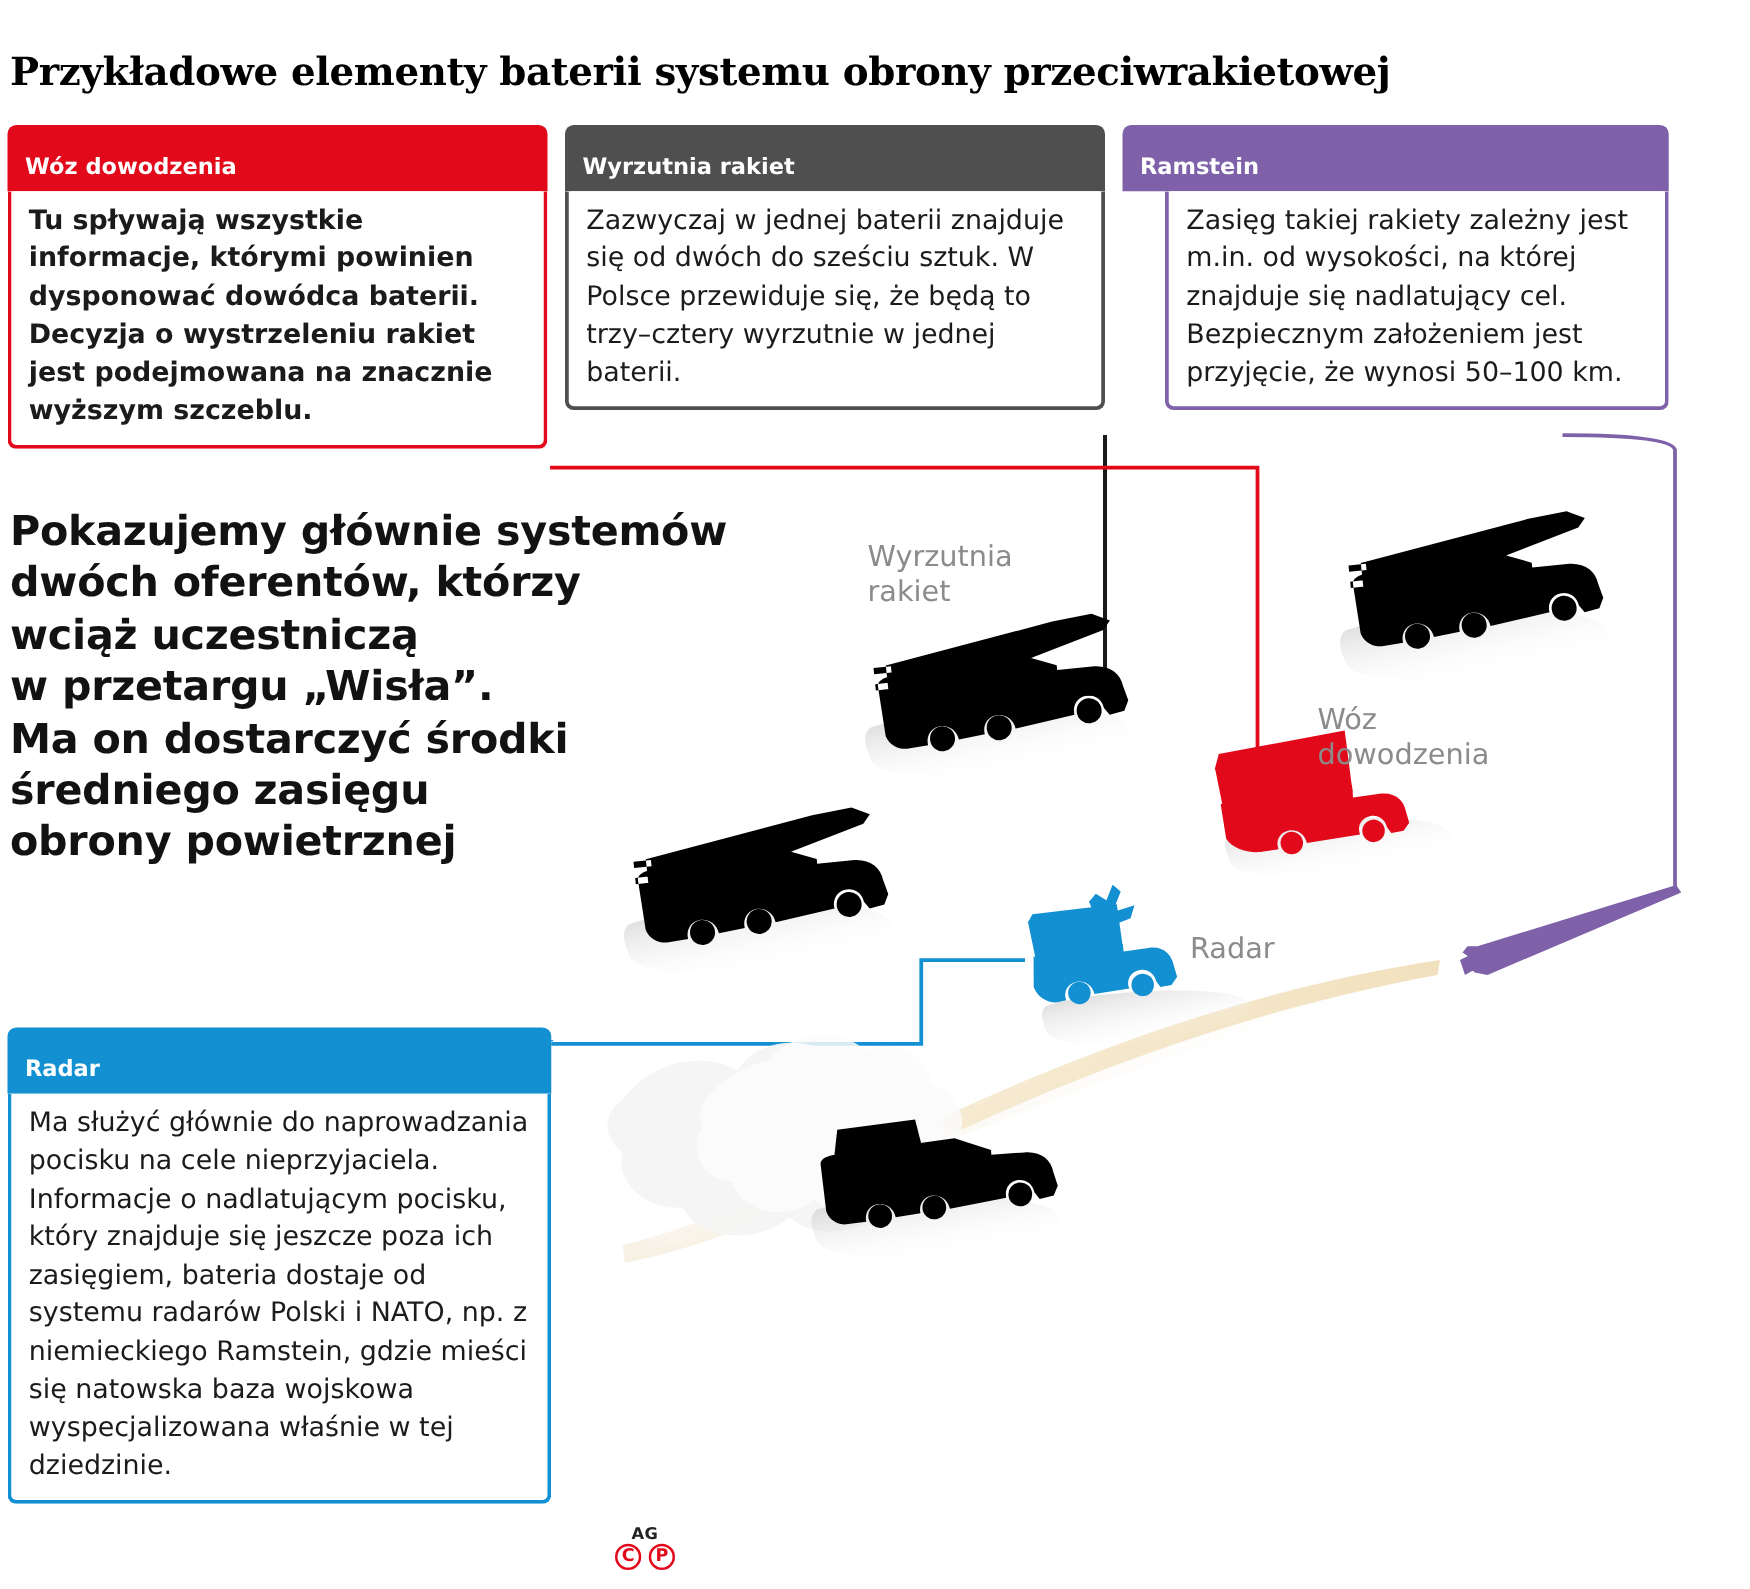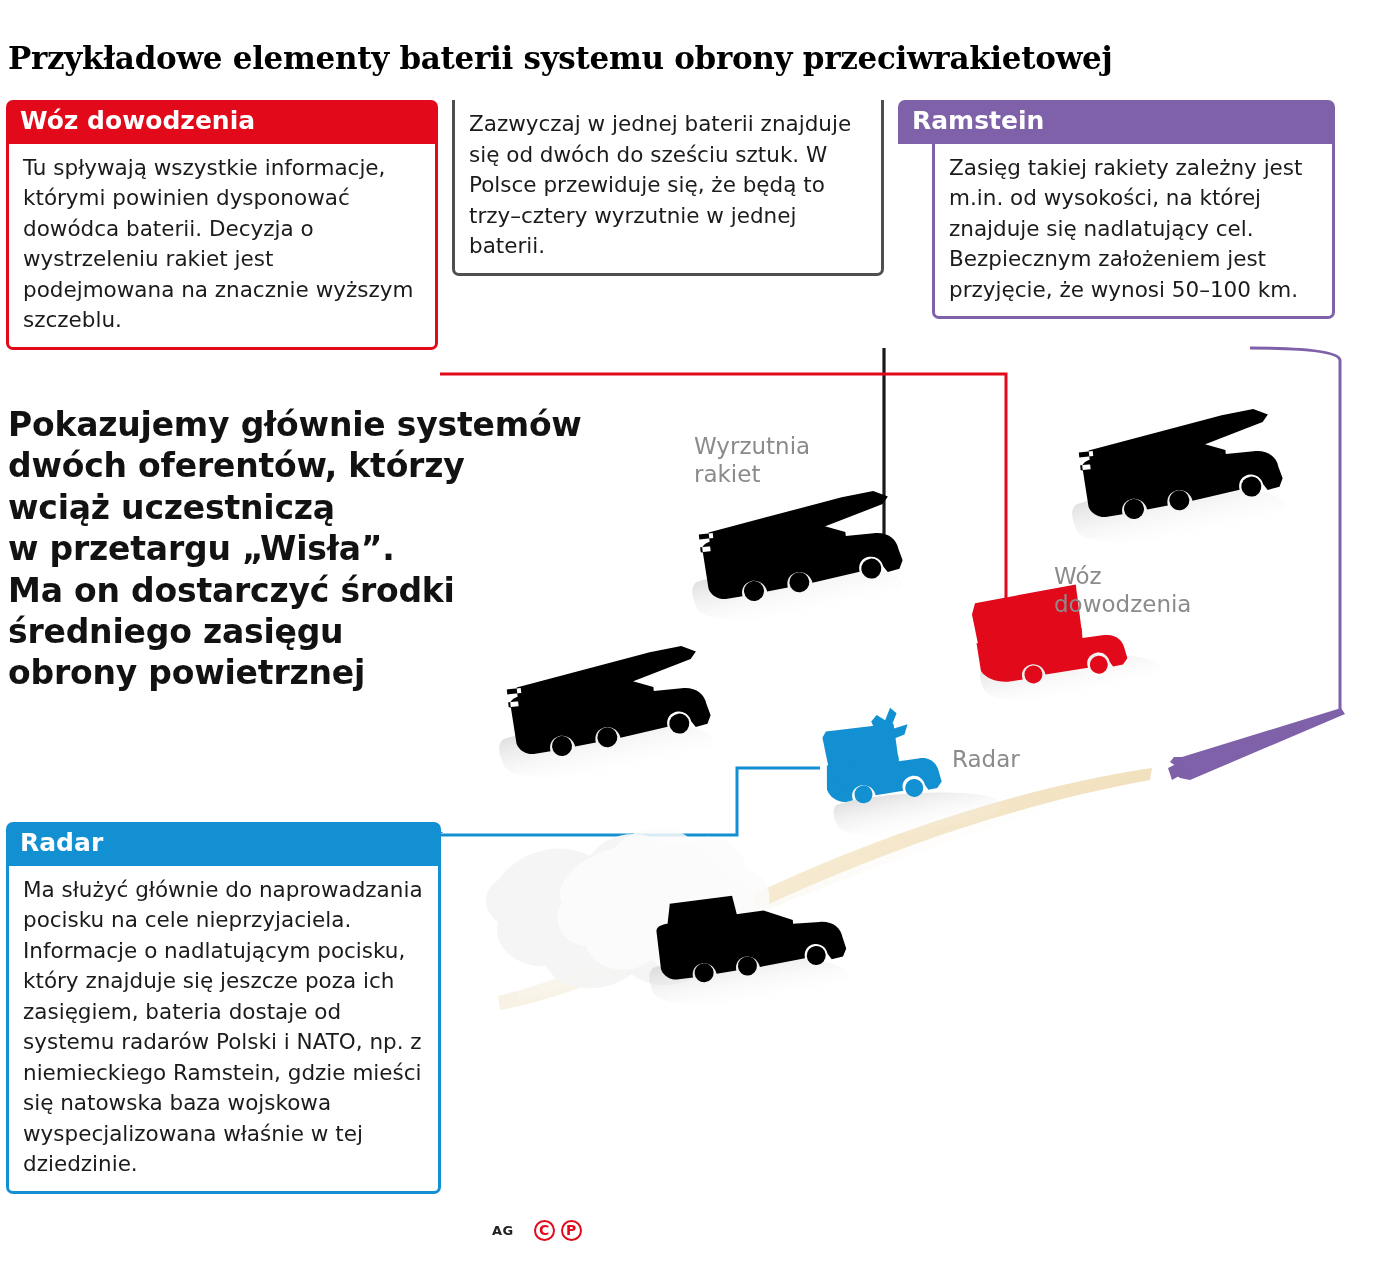--- a/index.html
+++ b/index.html
@@ -23,36 +23,36 @@
     color: #000;
     white-space: nowrap;
   }
 
   
   .card { position: absolute; }
   .card .head {
     font-family: "DejaVu Sans", "Liberation Sans", sans-serif;
     font-weight: bold;
     color: #ffffff;
-    font-size: 25px;
-    padding: 7px 14px 9px 14px;
+    font-size: 18px;
+    padding: 24px 14px 9px 14px;
     border-radius: 7px 7px 0 0;
     line-height: 1.1;
   }
   .card .body {
     background: #ffffff;
     font-size: 21.5px;
     line-height: 1.42;
     color: #1b1b1b;
     padding: 9px 13px 11px 14px;
     border-radius: 0 0 7px 7px;
   }
   .card.red   { border: 0; }
   .card.red   .head { background: #e2091a; }
-  .card.red   .body { border: 3px solid #e2091a; border-top: 0; }
+  .card.red   .body { border: 3px solid #e2091a; border-top: 0; font-weight: bold; }
 
   .card.gray  .head { background: #4f4f4f; }
   .card.gray  .body { border: 3px solid #4f4f4f; border-top: 0; }
 
   .card.purple .head { background: #7e61a8; }
   .card.purple .body { border: 3px solid #7e61a8; border-top: 0; margin-left: 34px; }
 
   .card.blue  .head { background: #1390d2; }
   .card.blue  .body { border: 3px solid #1390d2; border-top: 0; }
 
@@ -80,21 +80,21 @@
     color: #8b8b8b;
     font-size: 23px;
     line-height: 1.22;
     font-weight: normal;
   }
   #lbl-wyrzutnia { left: 694px; top: 432px; }
   #lbl-woz       { left: 1054px; top: 562px; }
   #lbl-radar     { left: 952px; top: 745px; }
 
   
-  .credits { position:absolute; left: 492px; top: 1220px; display:flex; align-items:center; gap: 20px; }
+  .credits { position:absolute; left: 492px; top: 1220px; display:flex; align-items:center; gap: 0; flex-direction: column; }
   .credits .ag { font-size: 13px; font-weight: bold; color:#222; letter-spacing:0.5px; }
   .cmark { width: 21px; height: 21px; border: 2.2px solid #e2091a; border-radius: 50%;
            color:#e2091a; font-size: 14px; font-weight: bold; line-height: 17px; text-align:center;
            font-family:"DejaVu Sans","Liberation Sans",sans-serif; }
   .cgroup { display:flex; gap: 6px; }
 
   svg.scene { position:absolute; left:0; top:0; width:1400px; height:1271px; pointer-events:none; }
 </style>
 </head>
 <body>
@@ -269,20 +269,21 @@
       <path d="M1168,768 L1180,762 L1186,772 L1172,780 Z" fill="#7e61a8"></path>
     </g>
   </svg>
 
   <div class="card red" id="card-woz">
     <div class="head">Wóz dowodzenia</div>
     <div class="body">Tu spływają wszystkie informacje, którymi powinien dysponować dowódca baterii. Decyzja o wystrzeleniu rakiet jest podejmowana na znacznie wyższym szczeblu.</div>
   </div>
 
   <div class="card gray" id="card-wyrz">
+    <div class="head">Wyrzutnia rakiet</div>
     <div class="body">Zazwyczaj w jednej baterii znajduje się od dwóch do sześciu sztuk. W Polsce przewi­duje się, że będą to trzy–cztery wyrzutnie w jednej baterii.</div>
   </div>
 
   <div class="card purple" id="card-rakieta">
     <div class="head">Ramstein</div>
     <div class="body">Zasięg takiej rakiety zależny jest m.in. od wysokości, na której znajduje się nadlatujący cel. Bezpiecznym założeniem jest przyjęcie, że wynosi 50–100 km.</div>
   </div>
 
   <div class="card blue" id="card-radar">
     <div class="head">Radar</div>

